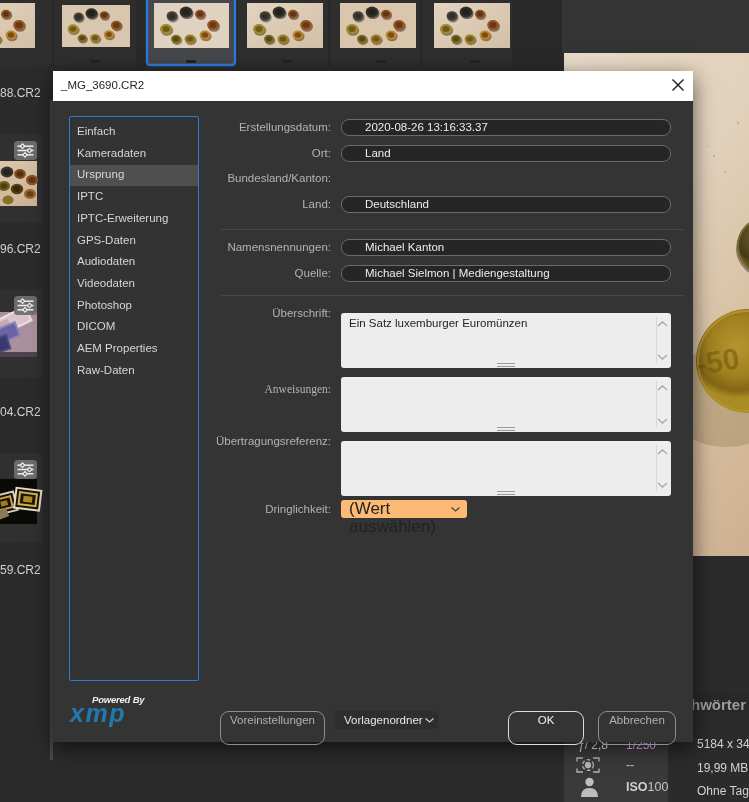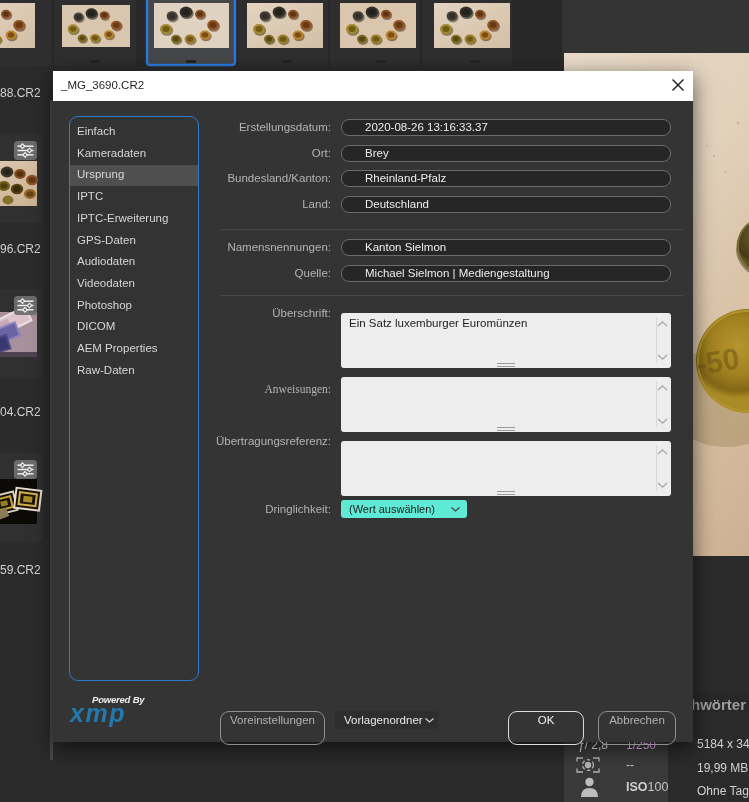--- a/index.html
+++ b/index.html
@@ -255,21 +255,21 @@
 
     <div class="abs" style="left:0;top:0;width:640px;height:30px;background:#ffffff;"></div>
     <div class="abs" style="left:8px;top:8px;font-size:11.5px;color:#252525;">_MG_3690.CR2</div>
     <svg class="abs" style="left:617px;top:6px;" width="16" height="16" viewBox="0 0 16 16">
       <g stroke="#232323" stroke-width="1.4">
           <line x1="2.5" y1="2.5" x2="13.5" y2="13.5"></line>
           <line x1="13.5" y1="2.5" x2="2.5" y2="13.5"></line>
         </g>
     </svg>
 
-    <div class="abs" style="left:16px;top:45px;width:130px;height:565px;border:1px solid #2c7bd0;border-radius:9px;background:#333333;overflow:hidden;">
+    <div class="abs" style="left:16px;top:45px;width:130px;height:565px;border:1px solid #2c7bd0;border-radius:2px;background:#333333;overflow:hidden;">
       <div style="position:absolute;left:0;top:47.5px;width:128px;height:21.7px;background:#4f4f4f;"></div>
       <div style="position:absolute;left:7px;top:4px;font-size:11.5px;color:#d6d6d6;line-height:21.7px;">
         Einfach<br>Kameradaten<br>Ursprung<br>IPTC<br>IPTC-Erweiterung<br>GPS-Daten<br>Audiodaten<br>Videodaten<br>Photoshop<br>DICOM<br>AEM Properties<br>Raw-Daten
       </div>
     </div>
 
     <div class="abs lbl" style="top:48px;">Erstellungsdatum:</div>
     <div class="abs lbl" style="top:73.5px;">Ort:</div>
     <div class="abs lbl" style="top:99px;">Bundesland/Kanton:</div>
     <div class="abs lbl" style="top:124.5px;">Land:</div>
@@ -277,24 +277,23 @@
     <div class="abs lbl" style="top:193.5px;">Quelle:</div>
     <div class="abs lbl" style="top:234px;">Überschrift:</div>
     <div class="abs lbl" style="top:310px;font-family:Liberation Serif, serif;">Anweisungen:</div>
     <div class="abs lbl" style="top:362px;">Übertragungsreferenz:</div>
     <div class="abs lbl" style="top:429.5px;">Dringlichkeit:</div>
 
     <div class="abs" style="left:168px;top:157.5px;width:463px;height:1px;background:#484848;"></div>
     <div class="abs" style="left:168px;top:223.5px;width:463px;height:1px;background:#484848;"></div>
 
     <div class="abs inp" style="top:48px;">2020-08-26 13:16:33.37</div>
-    <div class="abs inp" style="top:73.5px;">Brey</div>
-    <div class="abs inp" style="top:99px;">Rheinland-Pfalz</div>
+    <div class="abs inp" style="top:73.5px;">Land</div>
     <div class="abs inp" style="top:124.5px;">Deutschland</div>
-    <div class="abs inp" style="top:168px;">Kanton Sielmon</div>
+    <div class="abs inp" style="top:168px;">Michael Kanton</div>
     <div class="abs inp" style="top:193.5px;">Michael Sielmon | Mediengestaltung</div>
 
     <div class="abs ta" style="top:234px;">
         <span>Ein Satz luxemburger Euromünzen</span>
         <svg class="up" width="11" height="6" viewBox="0 0 11 6">
           <polyline points="1,5 5.5,1 10,5" fill="none" stroke="#ababab" stroke-width="1.5"></polyline>
         </svg>
         <svg class="dn" width="11" height="6" viewBox="0 0 11 6">
           <polyline points="1,1 5.5,5 10,1" fill="none" stroke="#ababab" stroke-width="1.5"></polyline>
         </svg>
@@ -315,21 +314,21 @@
         <svg class="up" width="11" height="6" viewBox="0 0 11 6">
           <polyline points="1,5 5.5,1 10,5" fill="none" stroke="#ababab" stroke-width="1.5"></polyline>
         </svg>
         <svg class="dn" width="11" height="6" viewBox="0 0 11 6">
           <polyline points="1,1 5.5,5 10,1" fill="none" stroke="#ababab" stroke-width="1.5"></polyline>
         </svg>
         <div class="vsep"></div>
         <div class="grip"></div>
       </div>
 
-    <div class="abs" style="left:288px;top:429px;width:126px;height:18px;background:#5eead4;border-radius:3px;color:#222;font-size:11px;line-height:18px;padding-left:8px;">(Wert auswählen)
+    <div class="abs" style="left:288px;top:429px;width:126px;height:18px;background:#fdba74;border-radius:3px;color:#222;font-size:17px;line-height:18px;padding-left:8px;">(Wert auswählen)
       <svg style="position:absolute;right:7px;top:6.5px;" width="9" height="5" viewBox="0 0 9 5">
           <polyline points="0.5,0.5 4.5,4 8.5,0.5" fill="none" stroke="#444" stroke-width="1.3"></polyline>
         </svg>
     </div>
 
     <div class="abs" style="left:39px;top:623px;font-size:9.5px;font-weight:bold;font-style:italic;color:#f0f0f0;letter-spacing:-0.2px;">Powered By</div>
     <svg class="abs" style="left:16px;top:628px;" width="84" height="30" viewBox="0 0 84 30">
       <text x="1" y="23" font-family="Liberation Sans, sans-serif" font-size="25" font-weight="bold" font-style="italic" letter-spacing="1.5" fill="#2279ae">xmp</text>
     </svg>
 

